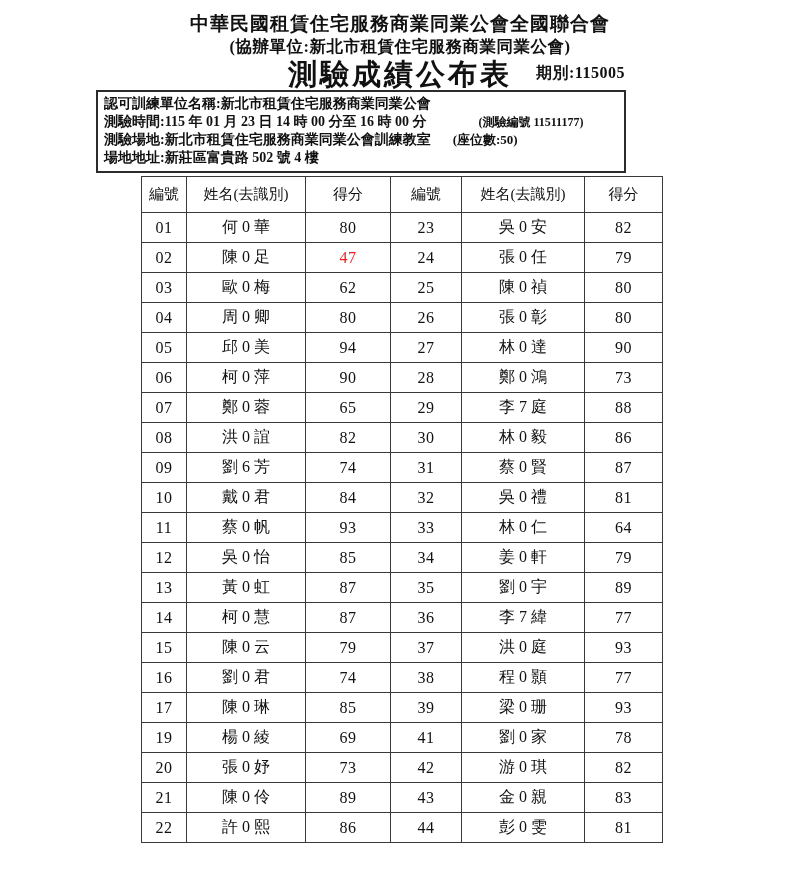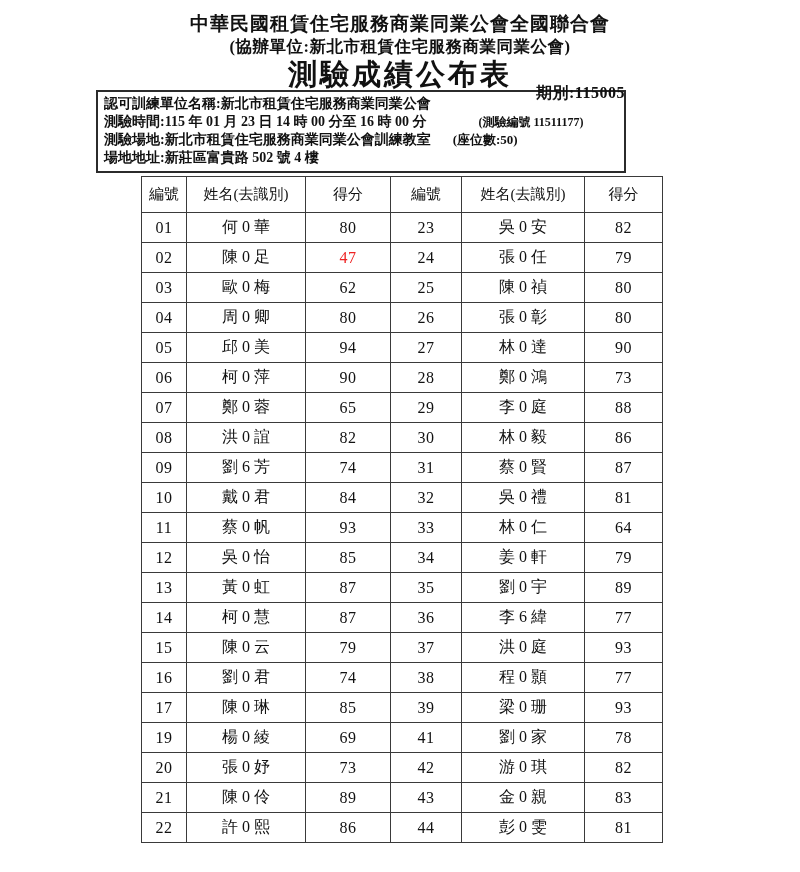--- a/index.html
+++ b/index.html
@@ -33,21 +33,21 @@
     position: absolute;
     left: 0; right: 0; top: -2px;
     text-align: center;
     font-size: 29px;
     font-weight: bold;
     letter-spacing: 3px;
   }
   .period {
     position: absolute;
     left: 536px;
-    top: 26px;
+    top: 6px;
     font-size: 16px;
     font-weight: bold;
     letter-spacing: 0.5px;
   }
   .info-box {
     box-sizing: border-box;
     margin-left: 96px;
     width: 530px;
     border: 2px solid #2b2b2b;
     padding: 3px 6px 4px 6px;
@@ -170,21 +170,21 @@
           <td class="num-cell">90</td>
           <td class="num-cell">28</td>
           <td>鄭 0 鴻</td>
           <td class="num-cell">73</td>
         </tr>
         <tr>
           <td class="num-cell">07</td>
           <td>鄭 0 蓉</td>
           <td class="num-cell">65</td>
           <td class="num-cell">29</td>
-          <td>李 0 庭</td>
+          <td>李 7 庭</td>
           <td class="num-cell">88</td>
         </tr>
         <tr>
           <td class="num-cell">08</td>
           <td>洪 0 誼</td>
           <td class="num-cell">82</td>
           <td class="num-cell">30</td>
           <td>林 0 毅</td>
           <td class="num-cell">86</td>
         </tr>
@@ -226,21 +226,21 @@
           <td class="num-cell">87</td>
           <td class="num-cell">35</td>
           <td>劉 0 宇</td>
           <td class="num-cell">89</td>
         </tr>
         <tr>
           <td class="num-cell">14</td>
           <td>柯 0 慧</td>
           <td class="num-cell">87</td>
           <td class="num-cell">36</td>
-          <td>李 6 緯</td>
+          <td>李 7 緯</td>
           <td class="num-cell">77</td>
         </tr>
         <tr>
           <td class="num-cell">15</td>
           <td>陳 0 云</td>
           <td class="num-cell">79</td>
           <td class="num-cell">37</td>
           <td>洪 0 庭</td>
           <td class="num-cell">93</td>
         </tr>

